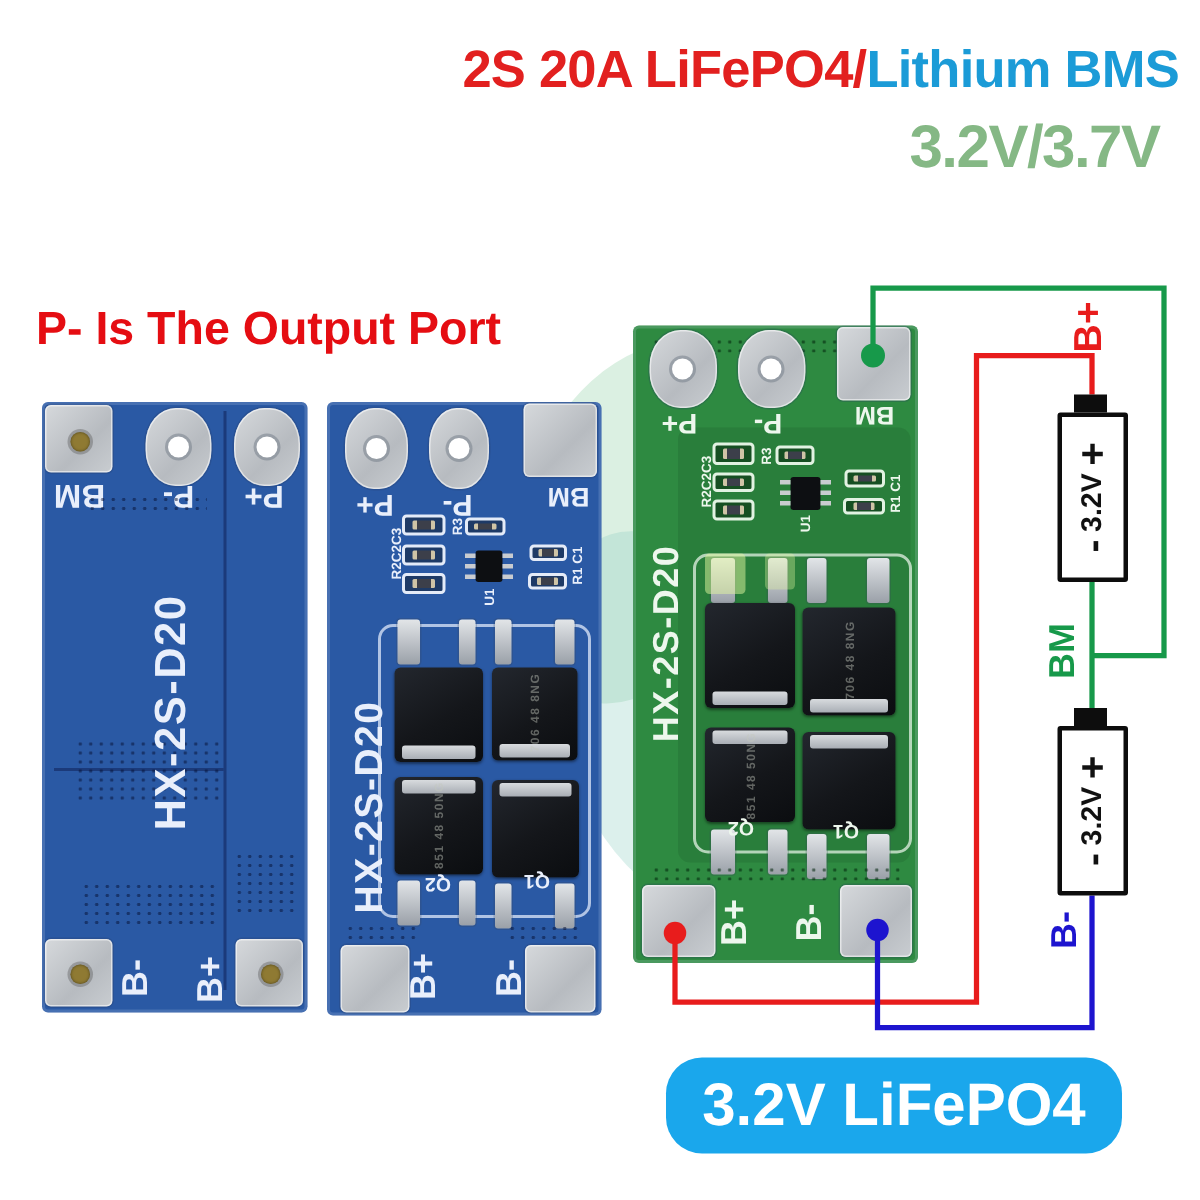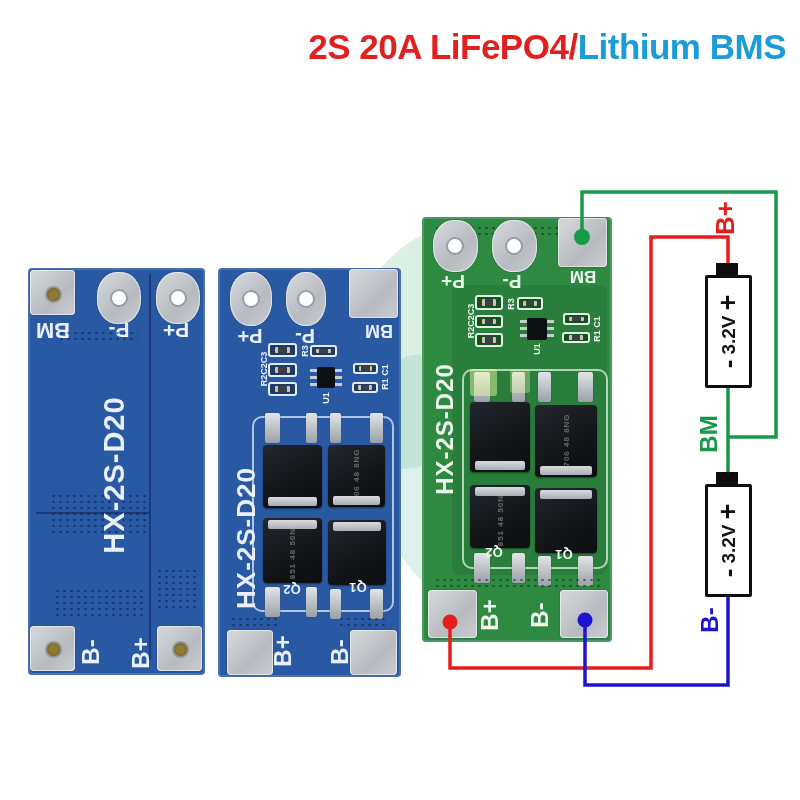--- a/index.html
+++ b/index.html
@@ -48,21 +48,23 @@
   .wm{opacity:1;}
 </style>
 </head>
 <body>
 
 <div id="stage">
 
   <div class="title-line" style="right:14px;top:27px;font-size:35px;letter-spacing:-0.5px;">
     <span style="color:#e2201f;">2S 20A LiFePO4/</span><span style="color:#1b9bd7;">Lithium BMS</span>
   </div>
-
+  <div class="title-line" style="right:27px;top:76px;font-size:40px;color:#85b885;letter-spacing:-1px;">3.2V/3.7V</div>
+
+  <div style="left:24px;top:201px;font-size:31px;font-weight:bold;color:#e50d12;white-space:nowrap;">P- Is The Output Port</div>
 
   <div class="wm" style="left:345px;top:225px;width:170px;height:250px;background:rgba(146,208,166,.33);
               border-radius:45% 55% 50% 50%;transform:rotate(28deg);"></div>
   <div class="wm" style="left:372px;top:350px;width:150px;height:260px;background:rgba(140,206,192,.30);
               border-radius:50%;transform:rotate(-18deg);"></div>
 
   <div class="board pcb-blue" style="left:28px;top:268px;width:177px;height:407px;">
     <div class="pad pad-sq" style="left:2px;top:2px;width:45px;height:45px;">
       <div class="hole hole-gold" style="left:17px;top:18px;width:13px;height:13px;"></div>
     </div>
@@ -263,14 +265,15 @@
       <span style="font-size:26px;">-</span>
       <span style="font-size:19px;">3.2V</span>
       <span style="font-size:27px;">+</span>
     </div>
   </div>
 
   <div class="wlabel rotm90" style="left:703px;top:196px;width:44px;height:44px;font-size:26px;color:#e81c1c;">B+</div>
   <div class="wlabel rotm90" style="left:687px;top:412px;width:44px;height:44px;font-size:24px;color:#17994a;">BM</div>
   <div class="wlabel rotm90" style="left:688px;top:598px;width:44px;height:44px;font-size:24px;color:#1d14cf;">B-</div>
 
+  <div class="badge" style="left:444px;top:705px;width:304px;height:64px;">3.2V LiFePO4</div>
 
 </div>
 
 </body></html>

